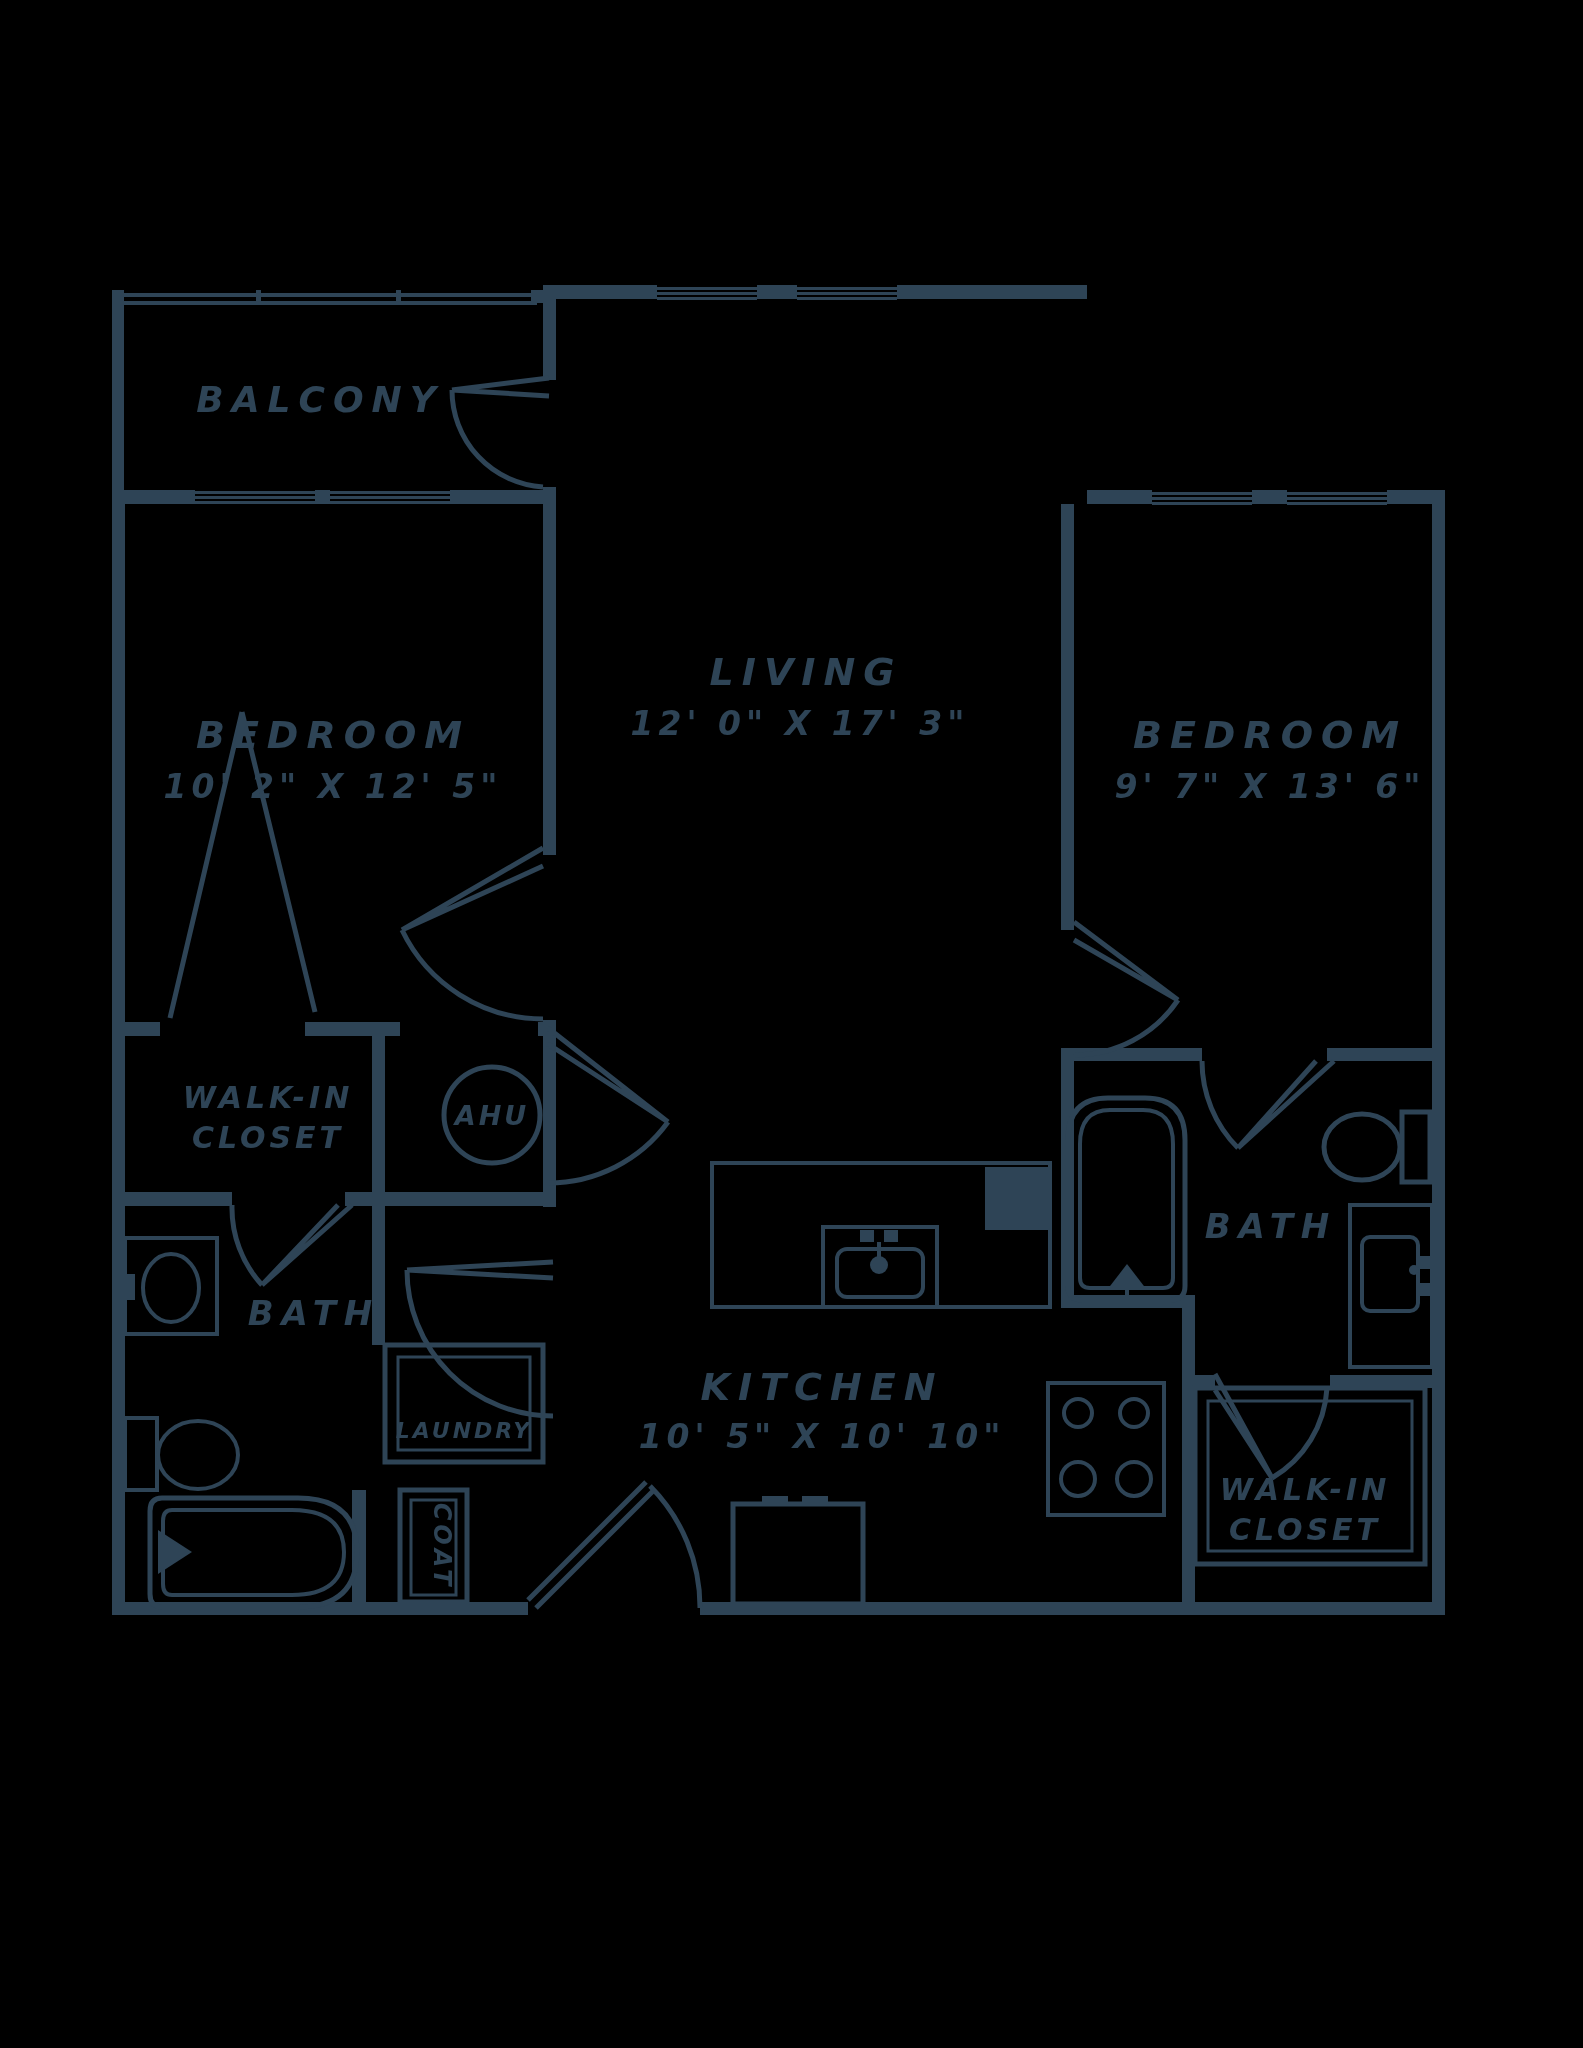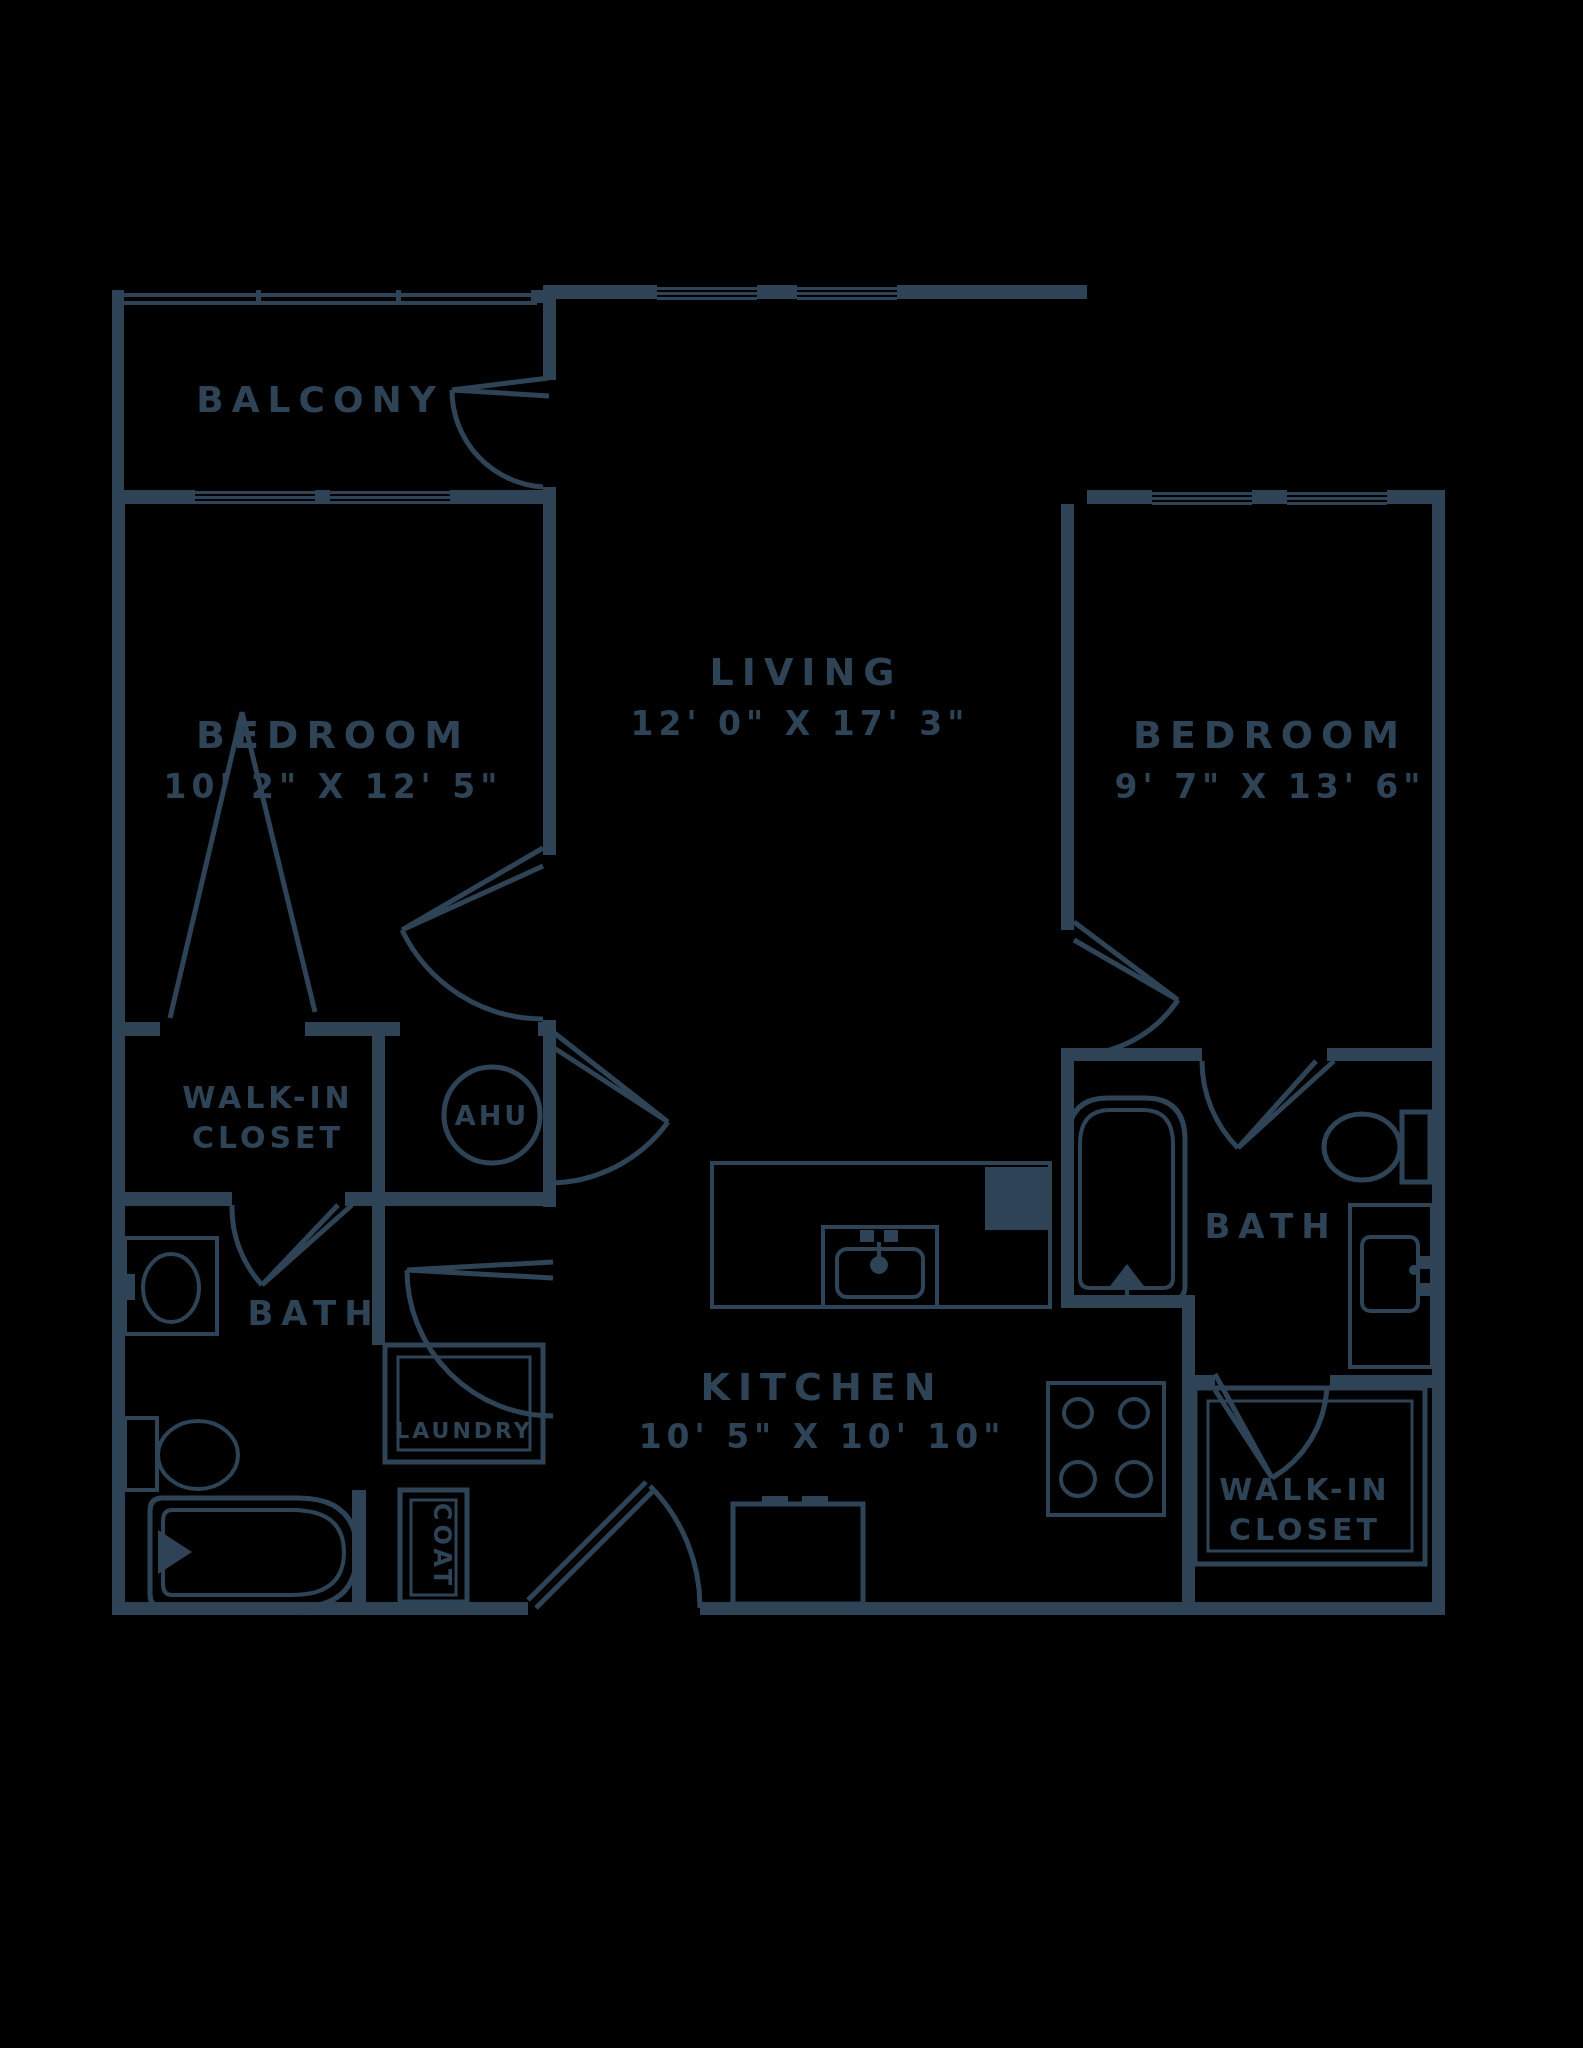--- a/index.html
+++ b/index.html
@@ -5,20 +5,21 @@
   html, body {
     margin: 0;
     padding: 0;
     background: #000000;
   }
   .stage {
     width: 1448px;
     height: 2048px;
     background: #000000;
     position: relative;
+    font-style: italic;
   }
   svg { display: block; }
   .room-label {
     font-family: "DejaVu Sans", sans-serif;
     font-weight: bold;
     fill: #2e4456;
     text-anchor: middle;
   }
   .lbl-lg { font-size: 38px; letter-spacing: 8px; }
   .lbl-dims { font-size: 33px; letter-spacing: 5px; }

